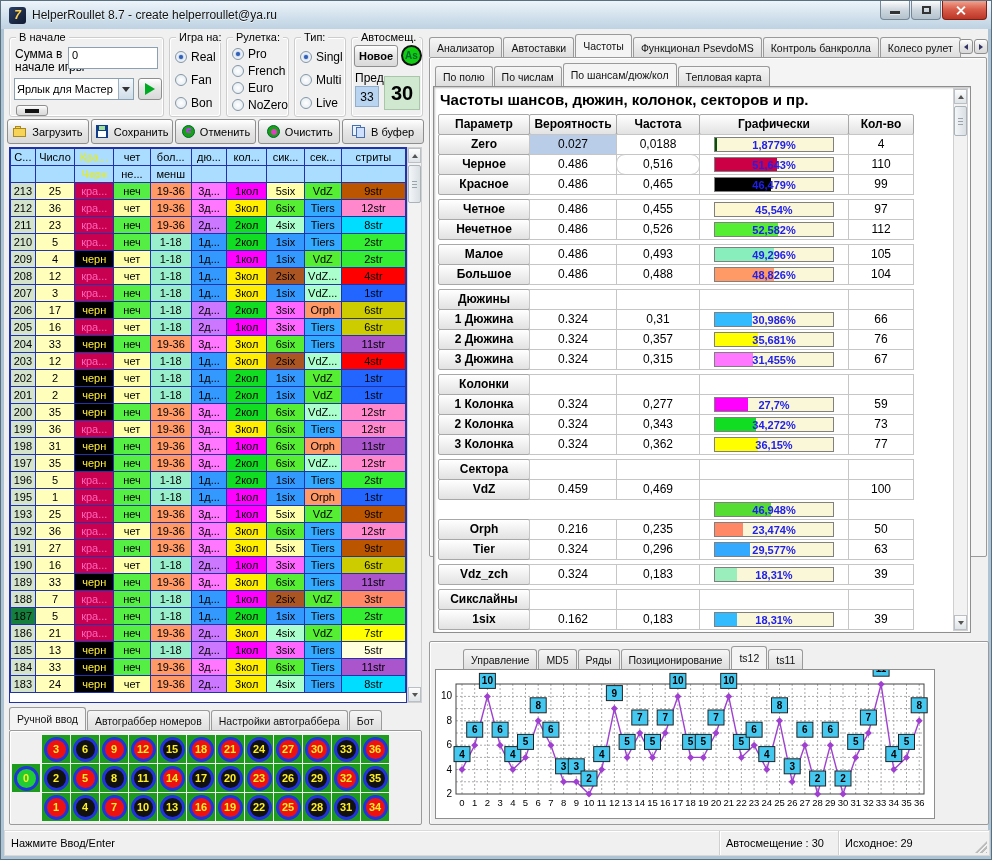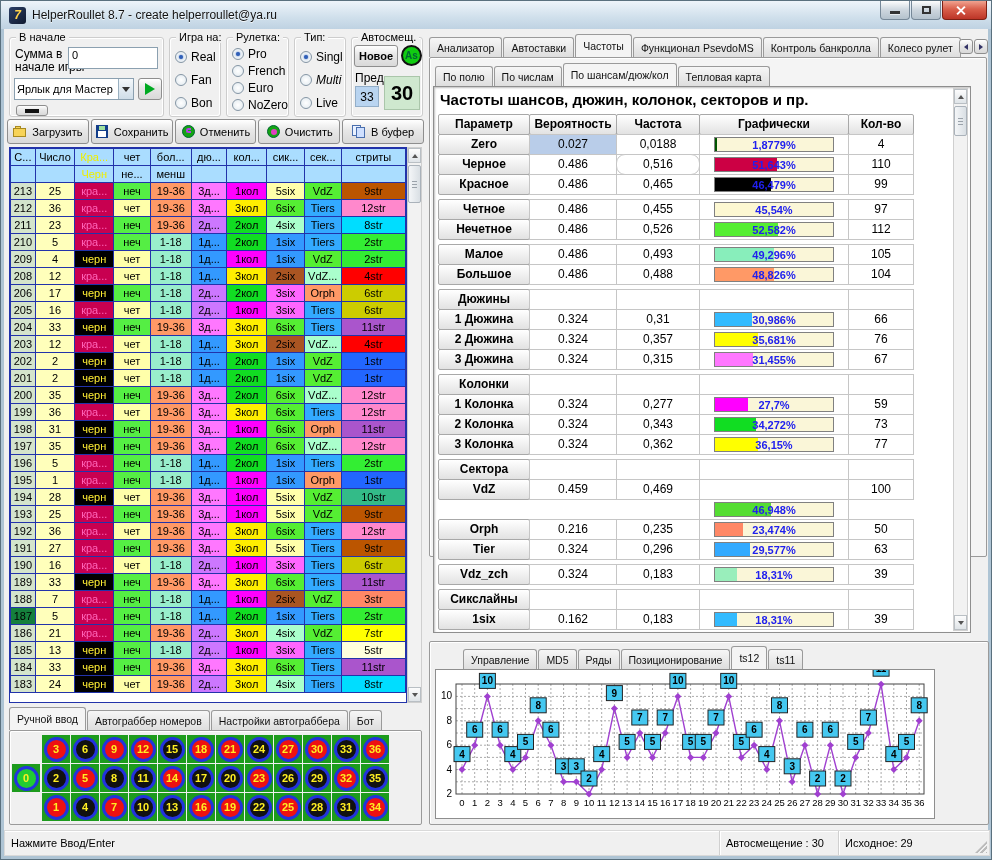--- a/index.html
+++ b/index.html
@@ -156,21 +156,21 @@
         </div>
       </div>
   </div>
   <div class="fieldset" style="left:293px; top:36px; width:52px; height:80px;">
     <span class="legend">Тип:</span>
     <div id="tip-radios">
         <div class="radio-row" style="left: 5px; top: 12px;">
           <span class="radio sel"></span>
           <span class="small-lbl">Singl</span>
         </div>
-        <div class="radio-row" style="left: 5px; top: 35px; font-style: italic;">
+        <div class="radio-row" style="left: 5px; top: 35px;">
           <span class="radio"></span>
           <span class="small-lbl">Multi</span>
         </div>
         <div class="radio-row" style="left: 5px; top: 58px;">
           <span class="radio"></span>
           <span class="small-lbl">Live</span>
         </div>
       </div>
   </div>
   <div class="fieldset" style="left:350px; top:36px; width:72px; height:80px;">
@@ -316,20 +316,32 @@
             <td style="background: rgb(200, 0, 80); color: rgb(255, 102, 187);">кра...</td>
             <td style="background: rgb(255, 255, 170); color: rgb(0, 0, 0);">чет</td>
             <td style="background: rgb(153, 238, 204); color: rgb(0, 0, 0);">1-18</td>
             <td style="background: rgb(51, 153, 255); color: rgb(0, 0, 0);">1д...</td>
             <td style="background: rgb(255, 238, 0); color: rgb(0, 0, 0);">3кол</td>
             <td style="background: rgb(170, 85, 34); color: rgb(0, 0, 0);">2six</td>
             <td style="background: rgb(170, 255, 204); color: rgb(0, 0, 0);">VdZ...</td>
             <td style="background: rgb(255, 0, 0); color: rgb(0, 0, 0);">4str</td>
           </tr>
           <tr>
+            <td style="background: rgb(212, 228, 204); color: rgb(0, 0, 0);">207</td>
+            <td style="background: rgb(255, 255, 187); color: rgb(0, 0, 0);">3</td>
+            <td style="background: rgb(200, 0, 80); color: rgb(255, 102, 187);">кра...</td>
+            <td style="background: rgb(85, 238, 68); color: rgb(0, 0, 0);">неч</td>
+            <td style="background: rgb(153, 238, 204); color: rgb(0, 0, 0);">1-18</td>
+            <td style="background: rgb(51, 153, 255); color: rgb(0, 0, 0);">1д...</td>
+            <td style="background: rgb(255, 238, 0); color: rgb(0, 0, 0);">3кол</td>
+            <td style="background: rgb(51, 153, 255); color: rgb(0, 0, 0);">1six</td>
+            <td style="background: rgb(170, 255, 204); color: rgb(0, 0, 0);">VdZ...</td>
+            <td style="background: rgb(34, 102, 255); color: rgb(0, 0, 0);">1str</td>
+          </tr>
+          <tr>
             <td style="background: rgb(212, 228, 204); color: rgb(0, 0, 0);">206</td>
             <td style="background: rgb(255, 255, 187); color: rgb(0, 0, 0);">17</td>
             <td style="background: rgb(0, 0, 0); color: rgb(255, 238, 51);">черн</td>
             <td style="background: rgb(85, 238, 68); color: rgb(0, 0, 0);">неч</td>
             <td style="background: rgb(153, 238, 204); color: rgb(0, 0, 0);">1-18</td>
             <td style="background: rgb(204, 119, 255); color: rgb(0, 0, 0);">2д...</td>
             <td style="background: rgb(17, 221, 34); color: rgb(0, 0, 0);">2кол</td>
             <td style="background: rgb(255, 102, 255); color: rgb(0, 0, 0);">3six</td>
             <td style="background: rgb(255, 153, 102); color: rgb(0, 0, 0);">Orph</td>
             <td style="background: rgb(204, 204, 0); color: rgb(0, 0, 0);">6str</td>
@@ -458,32 +470,20 @@
             <td style="background: rgb(212, 228, 204); color: rgb(0, 0, 0);">195</td>
             <td style="background: rgb(255, 255, 187); color: rgb(0, 0, 0);">1</td>
             <td style="background: rgb(200, 0, 80); color: rgb(255, 102, 187);">кра...</td>
             <td style="background: rgb(85, 238, 68); color: rgb(0, 0, 0);">неч</td>
             <td style="background: rgb(153, 238, 204); color: rgb(0, 0, 0);">1-18</td>
             <td style="background: rgb(51, 153, 255); color: rgb(0, 0, 0);">1д...</td>
             <td style="background: rgb(255, 0, 255); color: rgb(0, 0, 0);">1кол</td>
             <td style="background: rgb(51, 153, 255); color: rgb(0, 0, 0);">1six</td>
             <td style="background: rgb(255, 153, 102); color: rgb(0, 0, 0);">Orph</td>
             <td style="background: rgb(34, 102, 255); color: rgb(0, 0, 0);">1str</td>
-          </tr>
-          <tr>
-            <td style="background: rgb(212, 228, 204); color: rgb(0, 0, 0);">194</td>
-            <td style="background: rgb(255, 255, 187); color: rgb(0, 0, 0);">28</td>
-            <td style="background: rgb(0, 0, 0); color: rgb(255, 238, 51);">черн</td>
-            <td style="background: rgb(255, 255, 170); color: rgb(0, 0, 0);">чет</td>
-            <td style="background: rgb(255, 153, 102); color: rgb(0, 0, 0);">19-36</td>
-            <td style="background: rgb(255, 119, 255); color: rgb(0, 0, 0);">3д...</td>
-            <td style="background: rgb(255, 0, 255); color: rgb(0, 0, 0);">1кол</td>
-            <td style="background: rgb(255, 255, 170); color: rgb(0, 0, 0);">5six</td>
-            <td style="background: rgb(85, 238, 51); color: rgb(0, 0, 0);">VdZ</td>
-            <td style="background: rgb(51, 187, 136); color: rgb(0, 0, 0);">10str</td>
           </tr>
           <tr>
             <td style="background: rgb(212, 228, 204); color: rgb(0, 0, 0);">193</td>
             <td style="background: rgb(255, 255, 187); color: rgb(0, 0, 0);">25</td>
             <td style="background: rgb(200, 0, 80); color: rgb(255, 102, 187);">кра...</td>
             <td style="background: rgb(85, 238, 68); color: rgb(0, 0, 0);">неч</td>
             <td style="background: rgb(255, 153, 102); color: rgb(0, 0, 0);">19-36</td>
             <td style="background: rgb(255, 119, 255); color: rgb(0, 0, 0);">3д...</td>
             <td style="background: rgb(255, 0, 255); color: rgb(0, 0, 0);">1кол</td>
             <td style="background: rgb(255, 255, 170); color: rgb(0, 0, 0);">5six</td>

